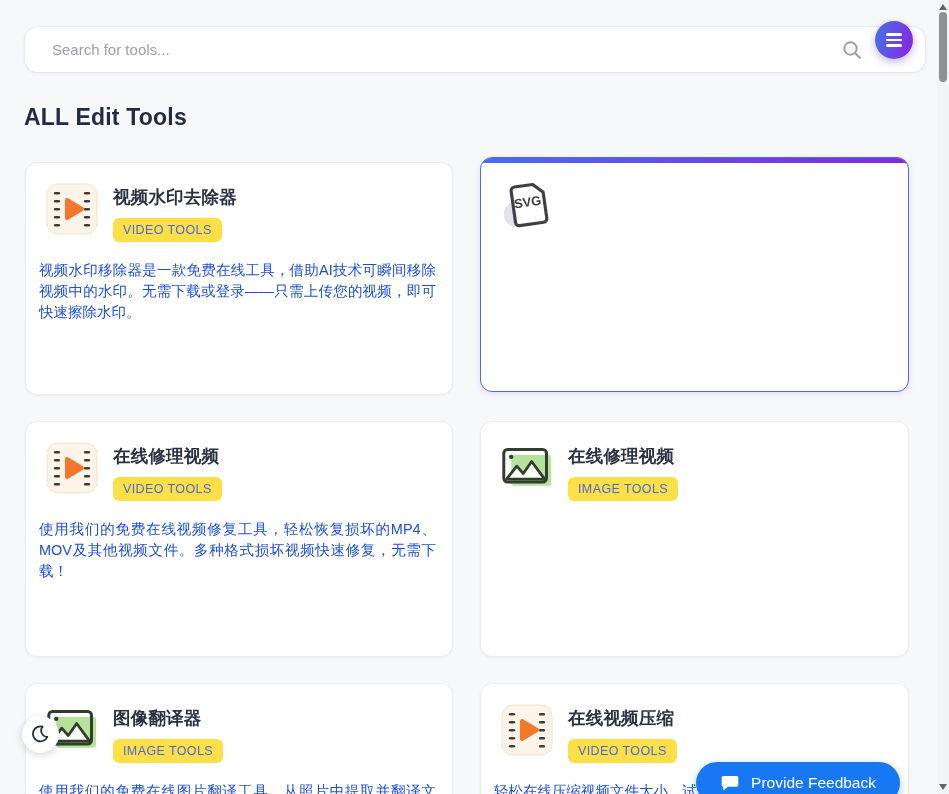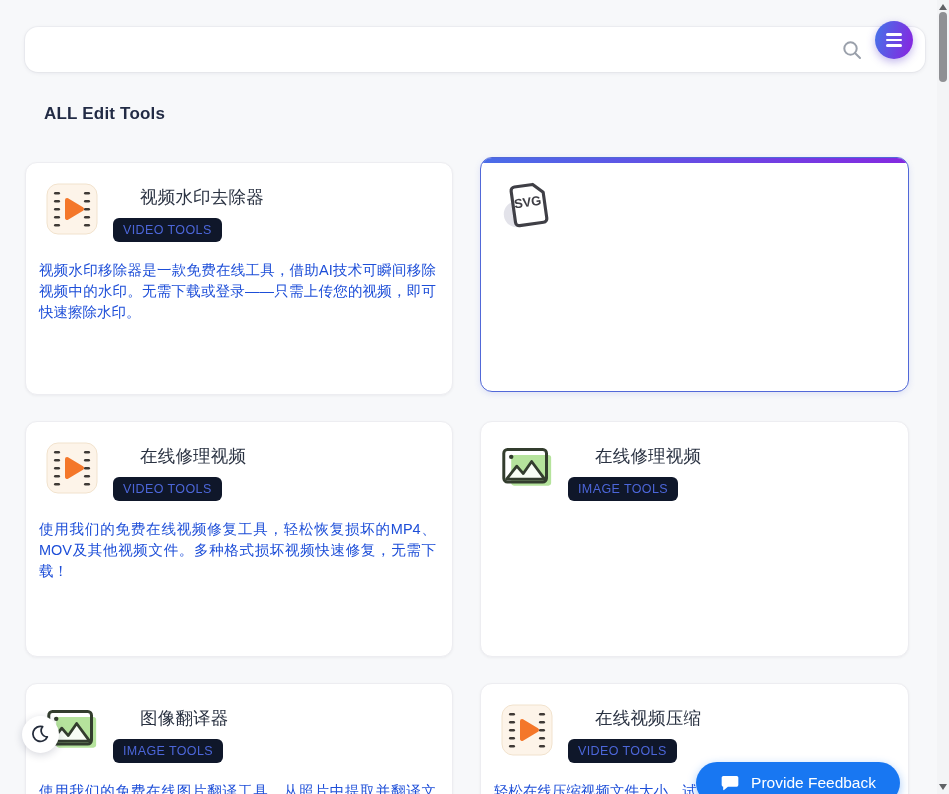--- a/index.html
+++ b/index.html
@@ -31,22 +31,22 @@
     background:linear-gradient(105deg,#4a6de8 10%,#8429e0 90%);
     box-shadow:0 3px 8px rgba(80,50,200,.35);
     display:flex; align-items:center; justify-content:center;
     z-index:30;
   }
   .menu-fab .bars { display:flex; flex-direction:column; gap:3px; }
   .menu-fab .bars i { display:block; width:16px; height:2.5px; border-radius:2px; background:#ffffff; }
 
   
   .page-title {
-    position:absolute; left:44px; top:104px;
-    font-size:17px; font-weight:700; color:#222b45; letter-spacing:.2px;
+    position:absolute; left:24px; top:104px;
+    font-size:23px; font-weight:700; color:#222b45; letter-spacing:.2px;
   }
 
   
   .tools-grid {
     position:absolute; left:25px; top:162px; width:884px;
     display:grid; grid-template-columns:428px 429px; column-gap:27px; row-gap:26px;
     align-items:start;
   }
   .card {
     position:relative; background:#ffffff; border-radius:12px;
@@ -61,23 +61,23 @@
     box-shadow:0 2px 6px rgba(80,100,220,.15);
   }
   .card-topbar {
     position:absolute; top:0; left:0; right:0; height:5px;
     background:linear-gradient(90deg,#4a6de8,#8429e0);
   }
   .card-top { display:flex; align-items:flex-start; padding:20px 20px 0 20px; }
   .tool-icon { width:52px; height:52px; flex:0 0 auto; margin-right:15px; position:relative; }
   .tool-icon svg { width:100%; height:100%; display:block; }
   .card-head { padding-top:2px; }
-  .tool-title { font-size:17.5px; font-weight:400; color:#2a3242; margin-bottom:9px; letter-spacing:.2px;margin-left:27px; }
+  .tool-title { font-size:17.5px; font-weight:700; color:#2a3242; margin-bottom:9px; letter-spacing:.2px; }
   .tool-badge {
-    display:inline-block; background:#0f172a; color:#4c66d9;
+    display:inline-block; background:#fde047; color:#4c66d9;
     font-size:12.5px; font-weight:500; letter-spacing:.4px;
     padding:5px 10px; border-radius:6px;
   }
   .tool-desc {
     padding:18px 16px 0 13px;
     font-size:14.5px; line-height:21px; color:#1d4ed8;
     text-align:justify;
   }
 
   
@@ -100,20 +100,21 @@
   .scrollbar { position:absolute; right:0; top:0; width:12px; height:794px; background:#f3f4f6; z-index:50; }
   .scrollbar .thumb { position:absolute; left:2px; top:12px; width:8px; height:70px; border-radius:4px; background:#8f9094; }
   .scrollbar .arrow { position:absolute; left:2px; width:0; height:0; border-left:4px solid transparent; border-right:4px solid transparent; }
   .scrollbar .arrow.up { top:4px; border-bottom:6px solid #606266; }
   .scrollbar .arrow.down { bottom:4px; border-top:6px solid #606266; }
 </style>
 </head>
 <body>
 
 <div class="searchbar">
+  <input type="text" placeholder="Search for tools..." style="">
   <span class="search-glyph">
     <svg viewBox="0 0 22 22">
         <circle cx="9.5" cy="9.5" r="6.2" fill="none" stroke="#9aa0ab" stroke-width="2"></circle>
         <line x1="14.2" y1="14.2" x2="19" y2="19" stroke="#9aa0ab" stroke-width="2" stroke-linecap="round"></line>
       </svg>
   </span>
 </div>
 
 <button class="menu-fab">
   <span class="bars">

